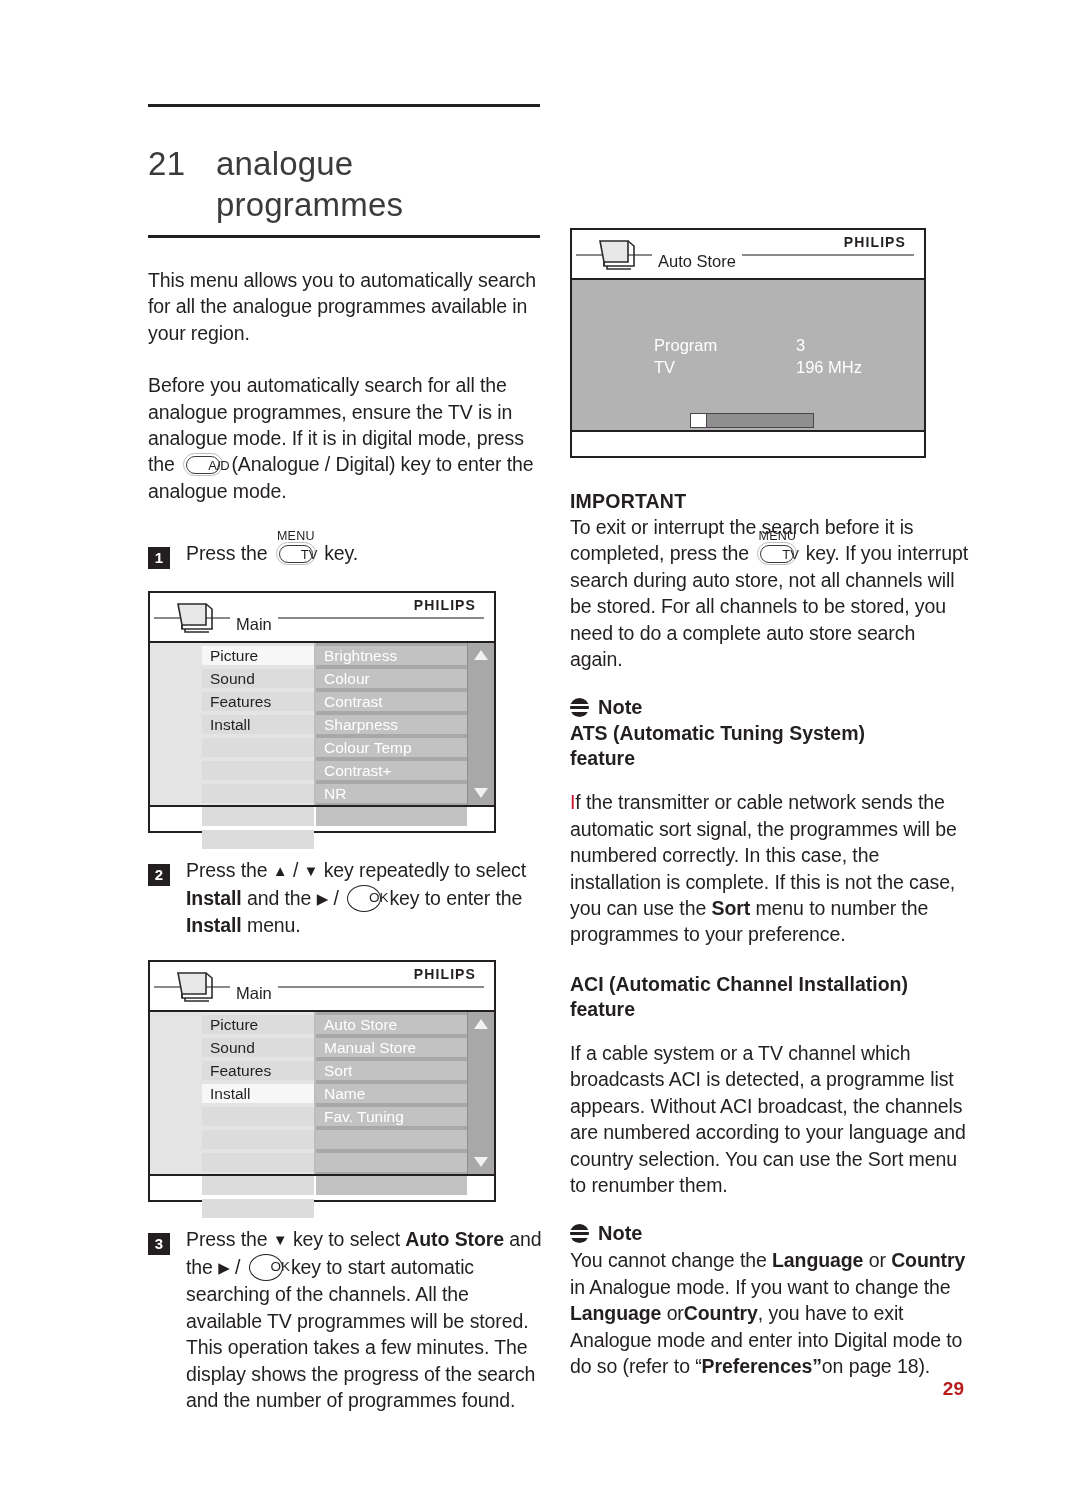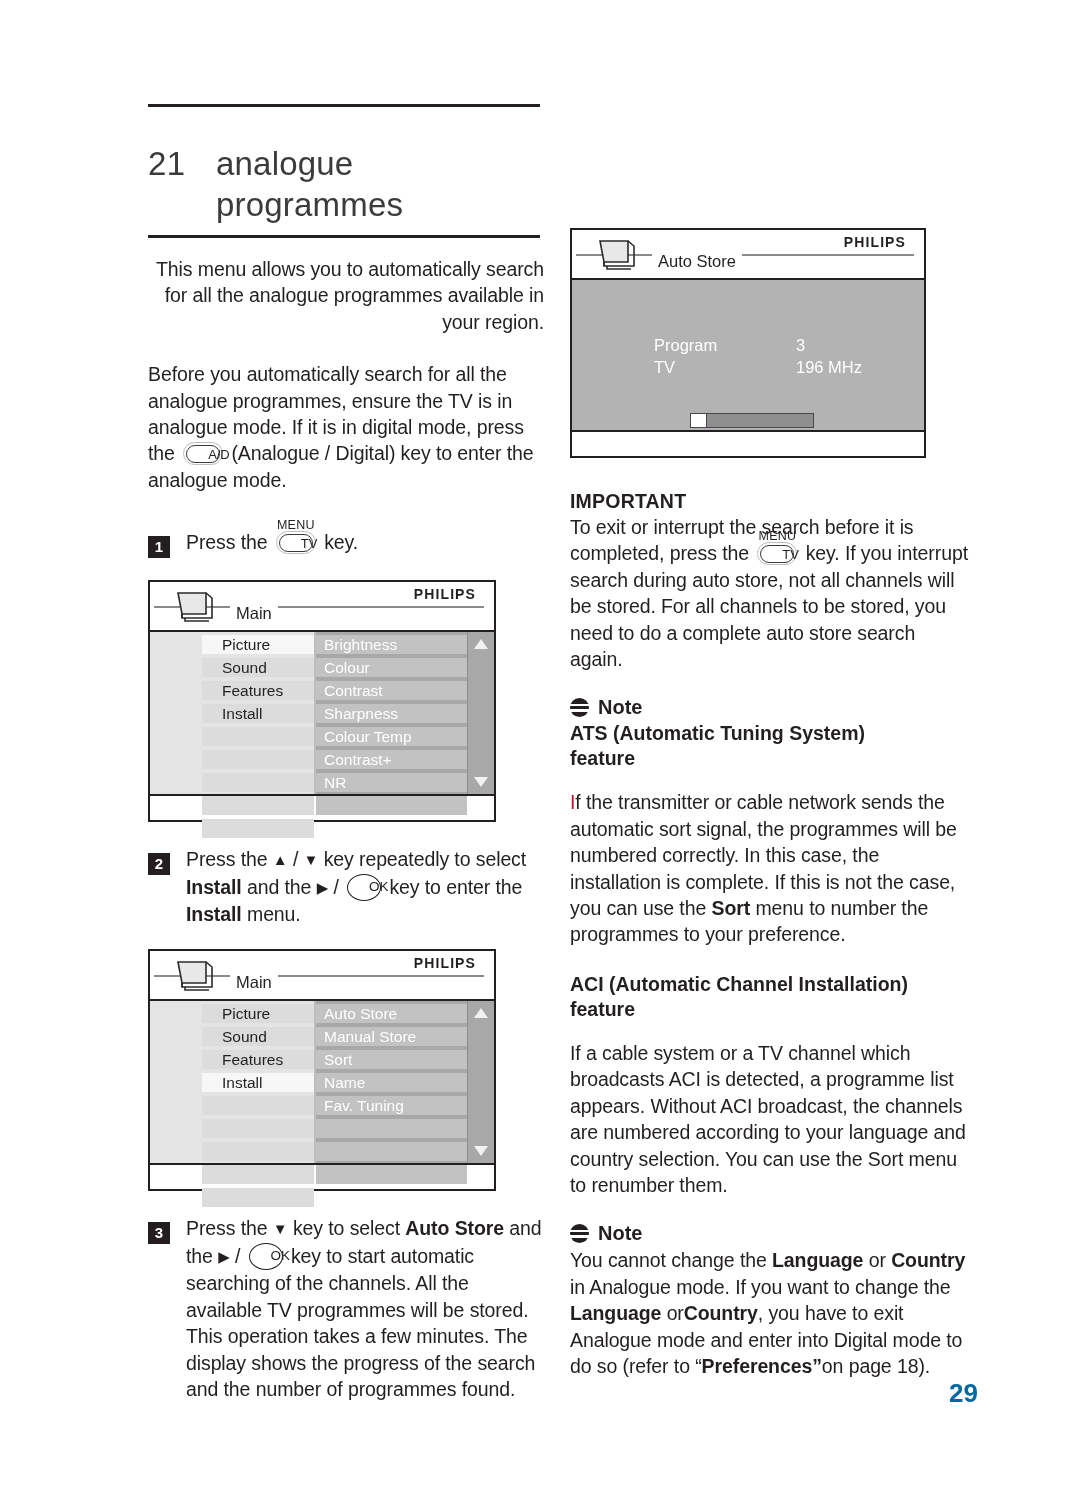--- a/index.html
+++ b/index.html
@@ -123,63 +123,63 @@
   }
   .pane-scroll .tri{
     position:absolute;left:50%;transform:translateX(-50%);
     width:0;height:0;border-left:7px solid transparent;border-right:7px solid transparent;
   }
   .pane-scroll .tri.up{top:7px;border-bottom:10px solid #f2f2f2;}
   .pane-scroll .tri.down{bottom:7px;border-top:10px solid #f2f2f2;}
 
   .mrow{
     height:19px;line-height:19px;font-size:15.5px;margin-bottom:4px;
-    padding-left:20px;background:#dcdcdc;color:#231f20;white-space:nowrap;
+    padding-left:8px;background:#dcdcdc;color:#231f20;white-space:nowrap;
   }
   .mrow.sel{background:#f7f7f7;}
   .mrow.empty{color:transparent;}
   .rrow{
     height:19px;line-height:19px;font-size:15.5px;margin-bottom:4px;
     padding-left:8px;background:#c2c2c2;color:#ffffff;white-space:nowrap;
   }
   .rrow.empty{color:transparent;}
 
   
   .osd-prog{background:#b3b3b3;height:150px;position:relative;}
   .prog-label{position:absolute;font-size:16.5px;color:#fff;}
   .pbar-outer{
     position:absolute;left:118px;top:133px;width:124px;height:15px;
     background:#8f8f8f;border:1.5px solid #4a4550;box-sizing:border-box;
   }
   .pbar-fill{height:100%;background:#ffffff;border-right:1px solid #4a4550;box-sizing:border-box;}
 
   
   .pageno{
-    position:absolute;right:102px;top:1378px;font-size:26px;font-weight:bold;color:#0369a1;
+    position:absolute;right:116px;top:1378px;font-size:19px;font-weight:bold;color:#b91c1c;
   }
 </style>
 </head>
 <body>
 
 <div class="page">
 
   <div class="col-left">
 
     <div class="rule-top"></div>
 
     <div class="chapter">
       <div class="chapter-num">21</div>
       <div>
         <div class="chapter-title">analogue programmes</div>
       </div>
     </div>
 
     <div class="rule-bot"></div>
 
-    <p class="body" style="margin-top:18px;text-align:right;">This menu allows you to automatically search for all the analogue programmes available in your region.</p>
+    <p class="body" style="margin-top:29px;">This menu allows you to automatically search for all the analogue programmes available in your region.</p>
 
     <p class="body">
       <span>Before you automatically search for all the analogue programmes, ensure the TV is in analogue mode. If it is in digital mode, press the</span>
       <span class="key"><span class="outer"></span><span class="inner">A/D</span></span>
       <span>(Analogue / Digital) key to enter the analogue mode.</span>
     </p>
 
     <div class="step" style="margin-top:36px;">
       <div class="step-num">1</div>
       <div class="step-txt">

